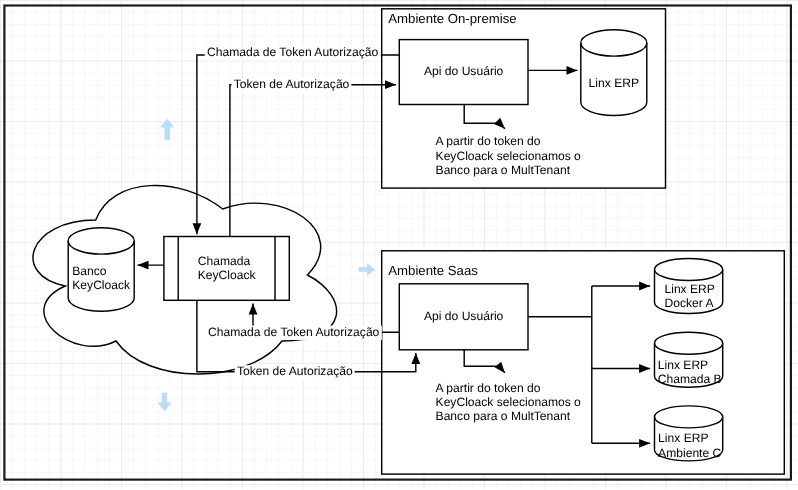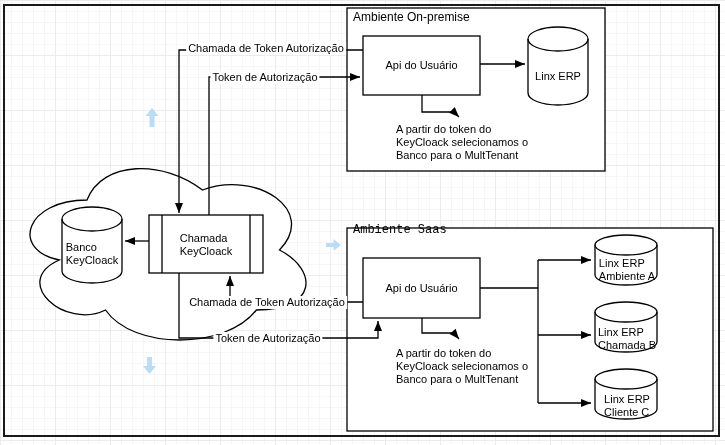--- a/index.html
+++ b/index.html
@@ -87,49 +87,49 @@
       <path class="shape" d="M595 379 A31 10 0 0 1 657 379 V409 A31 10 0 0 1 595 409 Z"></path>
       <path class="wire" d="M595 379 A31 10 0 0 0 657 379"></path>
     </g>
 
     <path d="M152 108 L158.5 116 H154.5 V127 H149.5 V116 H145.5 Z" fill="#b9ddf5"></path>
     <path d="M149.5 374 L143 366 H147 V357 H152 V366 H156 Z" fill="#b9ddf5"></path>
     <path d="M341 245 L333.5 239 V243 H326 V247 H333.5 V251 Z" fill="#b9ddf5"></path>
   </svg>
 
   <div class="lbl title" style="left:353px;top:11px;">Ambiente On-premise</div>
-  <div class="lbl title" style="left:353px;top:224px;font-family:Liberation Mono, monospace;">Ambiente Saas</div>
+  <div class="lbl title" style="left:353px;top:240px;">Ambiente Saas</div>
 
   <div class="lbl nodebox" style="left:363px;top:36px;width:117px;height:59px;">Api do Usuário</div>
 
   <div class="lbl ctr" style="left:558px;top:70px;">Linx ERP</div>
 
   <div class="lbl ctr" style="left:92px;top:241px;">
     <div>Banco</div>
     <div>KeyCloack</div>
   </div>
 
   <div class="lbl ctr" style="left:206px;top:232px;">
     <div>Chamada</div>
     <div>KeyCloack</div>
   </div>
 
   <div class="lbl nodebox" style="left:363px;top:258px;width:117px;height:60px;">Api do Usuário</div>
 
   <div class="lbl ctr" style="left:627px;top:257px;">
     <div>Linx ERP</div>
-    <div>Ambiente A</div>
+    <div>Docker A</div>
   </div>
   <div class="lbl ctr" style="left:627px;top:326px;">
     <div>Linx ERP</div>
     <div>Chamada B</div>
   </div>
   <div class="lbl ctr" style="left:627px;top:393px;">
     <div>Linx ERP</div>
-    <div>Cliente C</div>
+    <div>Ambiente C</div>
   </div>
 
   <div class="lbl ctr bg" style="left:266px;top:42px;">Chamada de Token Autorização</div>
   <div class="lbl ctr bg" style="left:265px;top:71px;">Token de Autorização</div>
   <div class="lbl ctr bg" style="left:267px;top:296px;">Chamada de Token Autorização</div>
   <div class="lbl ctr bg" style="left:268px;top:332px;">Token de Autorização</div>
 
   <div class="lbl ctr" style="left:462px;top:123px;">
     <div>A partir do token do</div>
     <div>KeyCloack selecionamos o</div>

